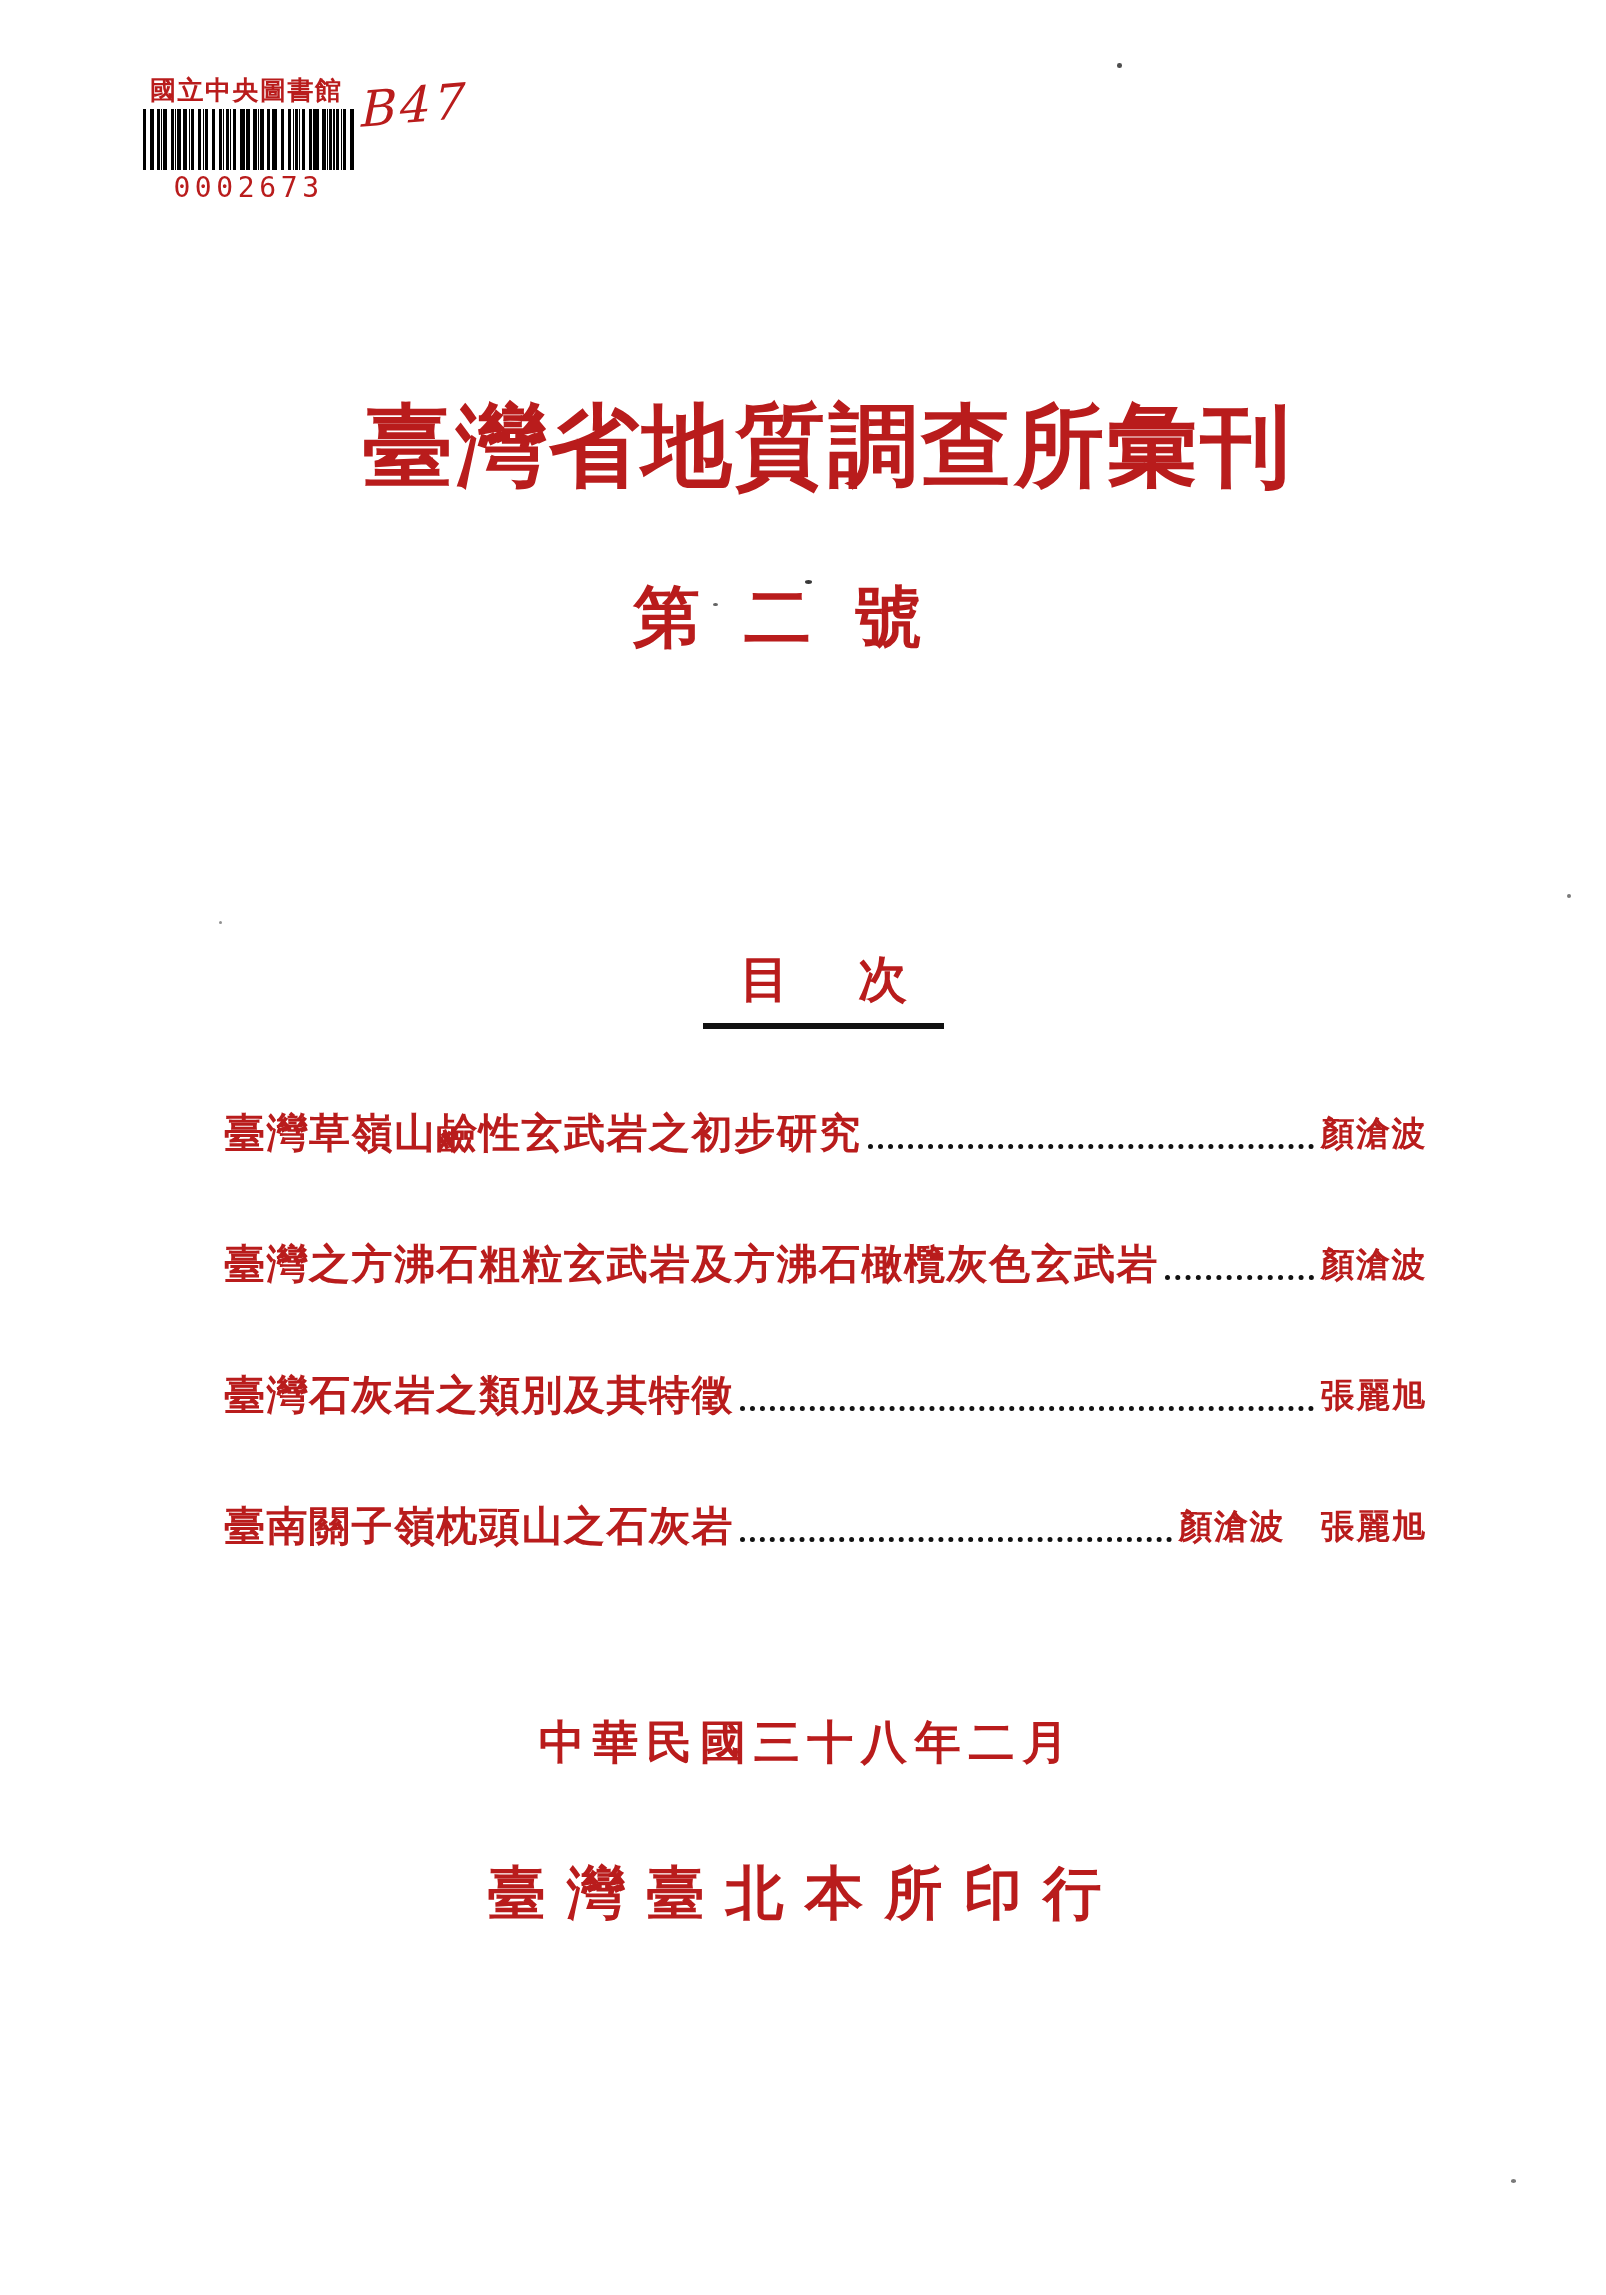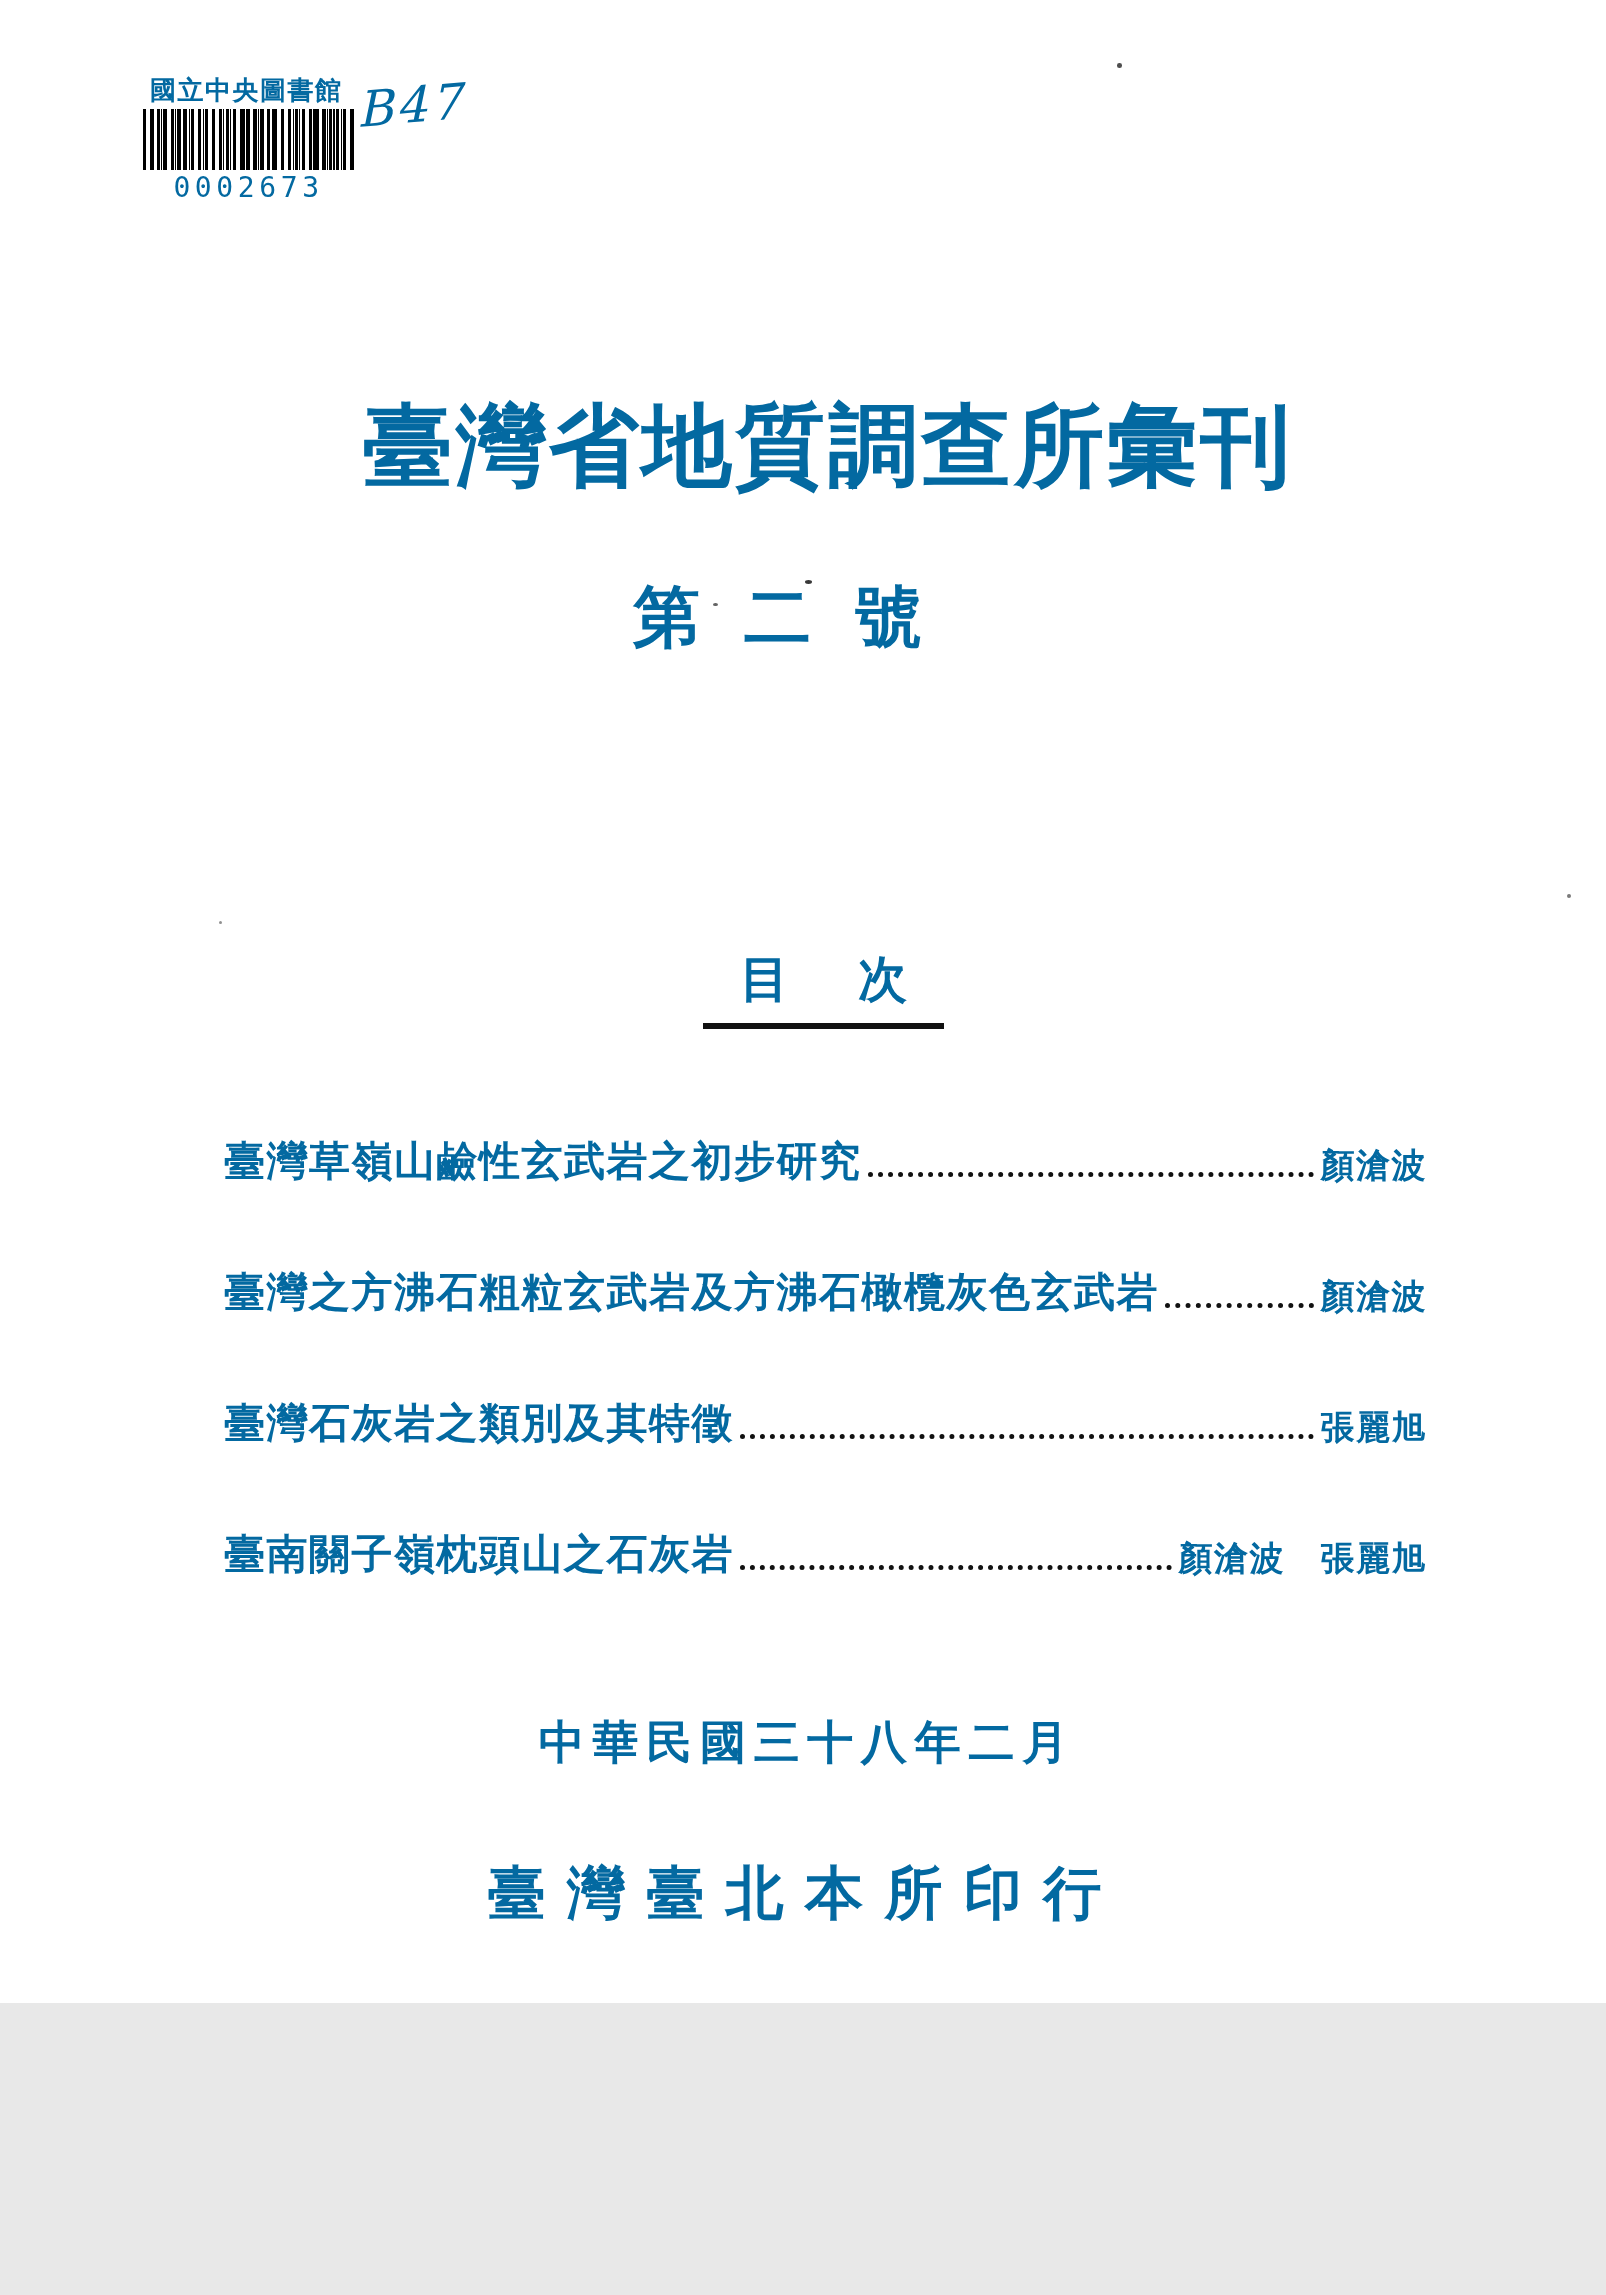--- a/index.html
+++ b/index.html
@@ -3,24 +3,24 @@
 <meta charset="utf-8">
 <style>
   html, body {
     margin: 0;
     padding: 0;
     background: #e8e8e8;
   }
   .page {
     position: relative;
     width: 1607px;
-    height: 2003px;
+    height: 2295px;
     margin: 0 auto;
     background: #ffffff;
-    color: #0369a1;
+    color: #b91c1c;
     font-family: "Liberation Serif", "DejaVu Serif", serif;
     overflow: hidden;
   }
 
   
   .stamp-label {
     position: absolute;
     left: 150px;
     top: 73px;
     font-size: 26px;
@@ -112,23 +112,22 @@
     padding: 0 37px 10px 37px;
   }
   .toc-list {
     position: absolute;
     left: 224px;
     top: 1106px;
     width: 1203px;
   }
   .toc-row {
     display: flex;
-    align-items: flex-end;
+    align-items: center;
     margin-bottom: 76px;
-    margin-top: 28px;
   }
   .toc-title {
     font-size: 41px;
     font-weight: bold;
     letter-spacing: 1.5px;
     white-space: nowrap;
   }
   .toc-dots {
     flex: 1;
     align-self: flex-end;

